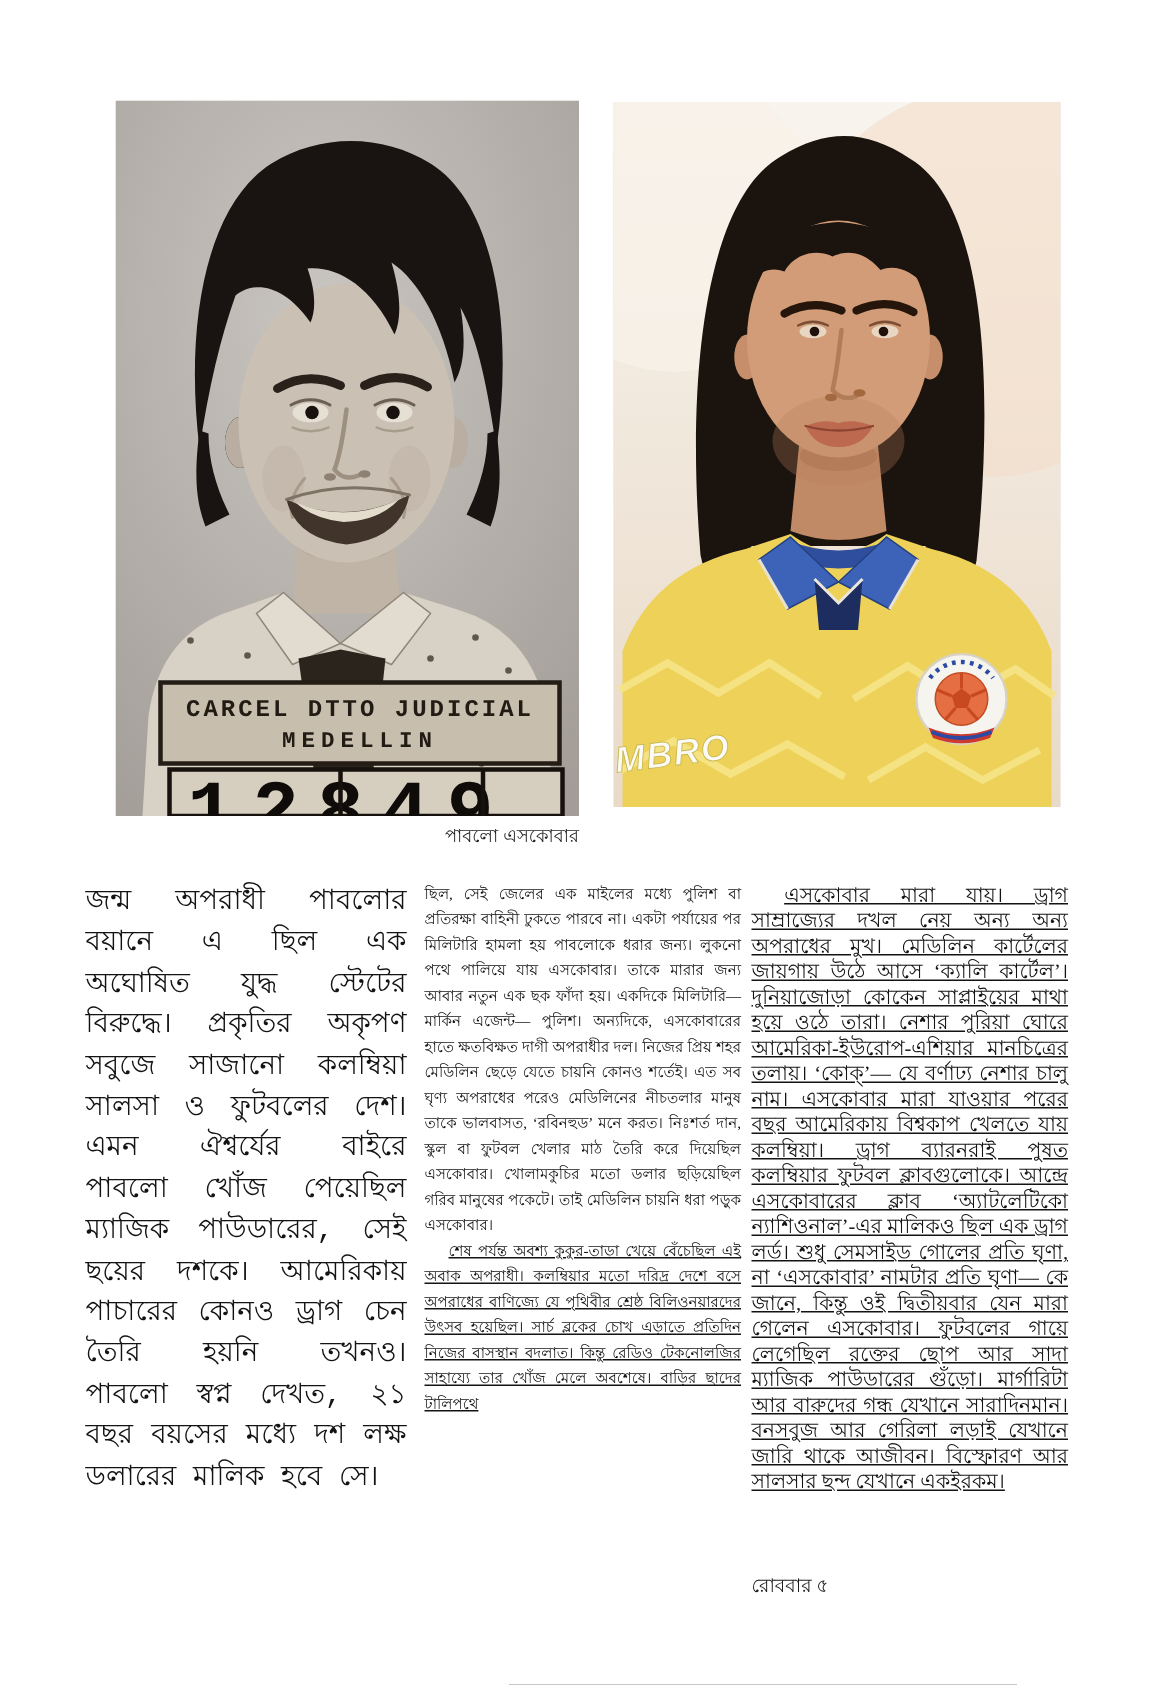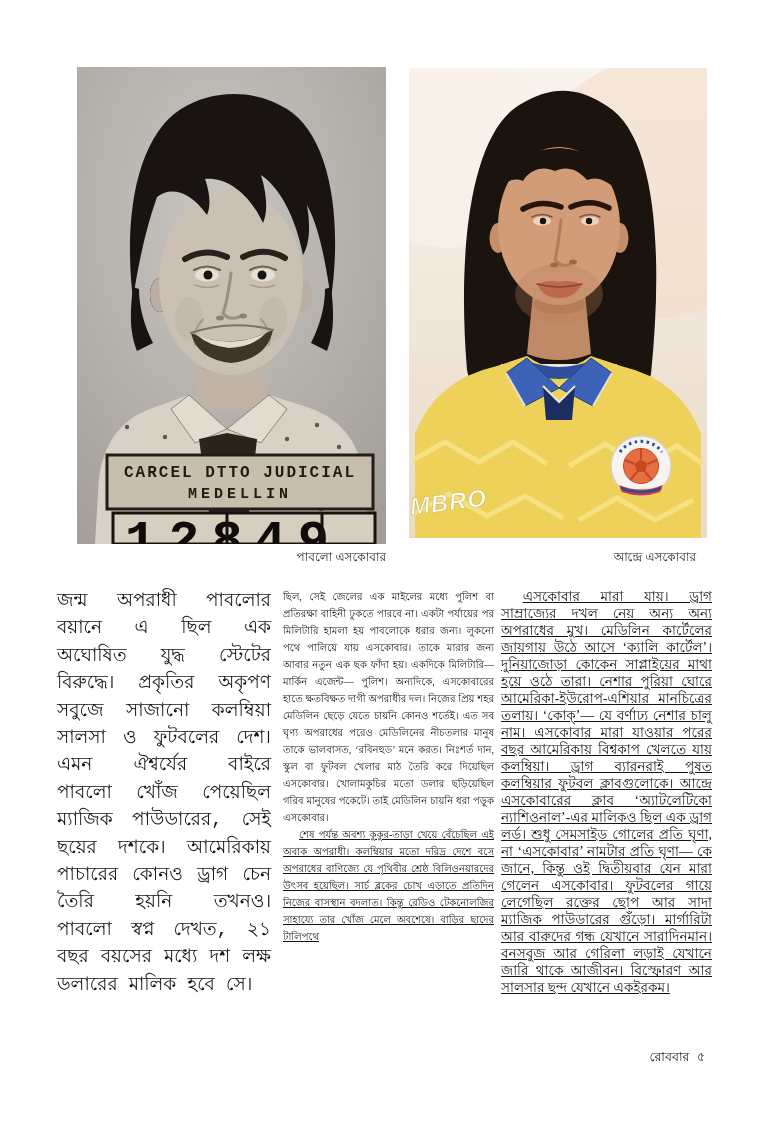--- a/index.html
+++ b/index.html
@@ -28,21 +28,21 @@
 
   .col{position:absolute;top:588px;text-align:justify;}
   .col p{margin:0;padding:0;}
   .col p.indent{text-indent:1.6em;text-decoration:underline;}
   #col-1{left:57px;width:214px;font-size:18.5px;line-height:27.4px;font-family:Liberation Mono, monospace;}
   #col-2{left:283px;width:211px;font-size:10px;line-height:17px;}
   #col-3{left:501px;width:211px;font-size:13.6px;line-height:17px;}
 
   .footer{
     position:absolute;top:1048px;left:501px;width:204px;
-    text-align:right;font-size:12.5px;color:#1a1a1a;font-family:Liberation Mono, monospace;
+    font-size:12.5px;color:#1a1a1a;
   }
 </style>
 </head>
 <body>
 
 <div class="page">
 
   <div class="photo" id="photo-pablo">
     <svg viewBox="0 0 309 477" preserveAspectRatio="none">
       <defs>
@@ -197,21 +197,20 @@
             <line x1="-6.5" y1="-2" x2="-16" y2="-6"></line>
           </g>
           <path d="M-22,19 Q0,28 22,19 L19,26 Q0,33 -19,26 Z" fill="#cf3a2e"></path>
           <path d="M-20,22 Q0,30 20,22" stroke="#2c4aa4" stroke-width="2.5" fill="none"></path>
         </g>
       </g>
     </svg>
   </div>
 
   <div class="caption" id="caption-pablo">পাবলো এসকোবার</div>
-  <div class="caption" id="caption-andres">আন্দ্রে এসকোবার</div>
 
   <div class="col" id="col-1">
     <p>জন্ম অপরাধী পাবলোর বয়ানে এ ছিল এক অঘোষিত যুদ্ধ স্টেটের বিরুদ্ধে। প্রকৃতির অকৃপণ সবুজে সাজানো কলম্বিয়া সালসা ও ফুটবলের দেশ। এমন ঐশ্বর্যের বাইরে পাবলো খোঁজ পেয়েছিল ম্যাজিক পাউডারের, সেই ছয়ের দশকে। আমেরিকায় পাচারের কোনও ড্রাগ চেন তৈরি হয়নি তখনও। পাবলো স্বপ্ন দেখত, ২১ বছর বয়সের মধ্যে দশ লক্ষ ডলারের মালিক হবে সে।</p>
   </div>
 
   <div class="col" id="col-2">
     <p>ছিল, সেই জেলের এক মাইলের মধ্যে পুলিশ বা প্রতিরক্ষা বাহিনী ঢুকতে পারবে না। একটা পর্যায়ের পর মিলিটারি হামলা হয় পাবলোকে ধরার জন্য। লুকনো পথে পালিয়ে যায় এসকোবার। তাকে মারার জন্য আবার নতুন এক ছক ফাঁদা হয়। একদিকে মিলিটারি— মার্কিন এজেন্ট— পুলিশ। অন্যদিকে, এসকোবারের হাতে ক্ষতবিক্ষত দাগী অপরাধীর দল। নিজের প্রিয় শহর মেডিলিন ছেড়ে যেতে চায়নি কোনও শর্তেই। এত সব ঘৃণ্য অপরাধের পরেও মেডিলিনের নীচতলার মানুষ তাকে ভালবাসত, ‘রবিনহুড’ মনে করত। নিঃশর্ত দান, স্কুল বা ফুটবল খেলার মাঠ তৈরি করে দিয়েছিল এসকোবার। খোলামকুচির মতো ডলার ছড়িয়েছিল গরিব মানুষের পকেটে। তাই মেডিলিন চায়নি ধরা পড়ুক এসকোবার।</p>
     <p class="indent">শেষ পর্যন্ত অবশ্য কুকুর-তাড়া খেয়ে বেঁচেছিল এই অবাক অপরাধী। কলম্বিয়ার মতো দরিদ্র দেশে বসে অপরাধের বাণিজ্যে যে পৃথিবীর শ্রেষ্ঠ বিলিওনয়ারদের উৎসব হয়েছিল। সার্চ ব্লকের চোখ এড়াতে প্রতিদিন নিজের বাসস্থান বদলাত। কিন্তু রেডিও টেকনোলজির সাহায্যে তার খোঁজ মেলে অবশেষে। বাড়ির ছাদের টালিপথে</p>
   </div>
 

